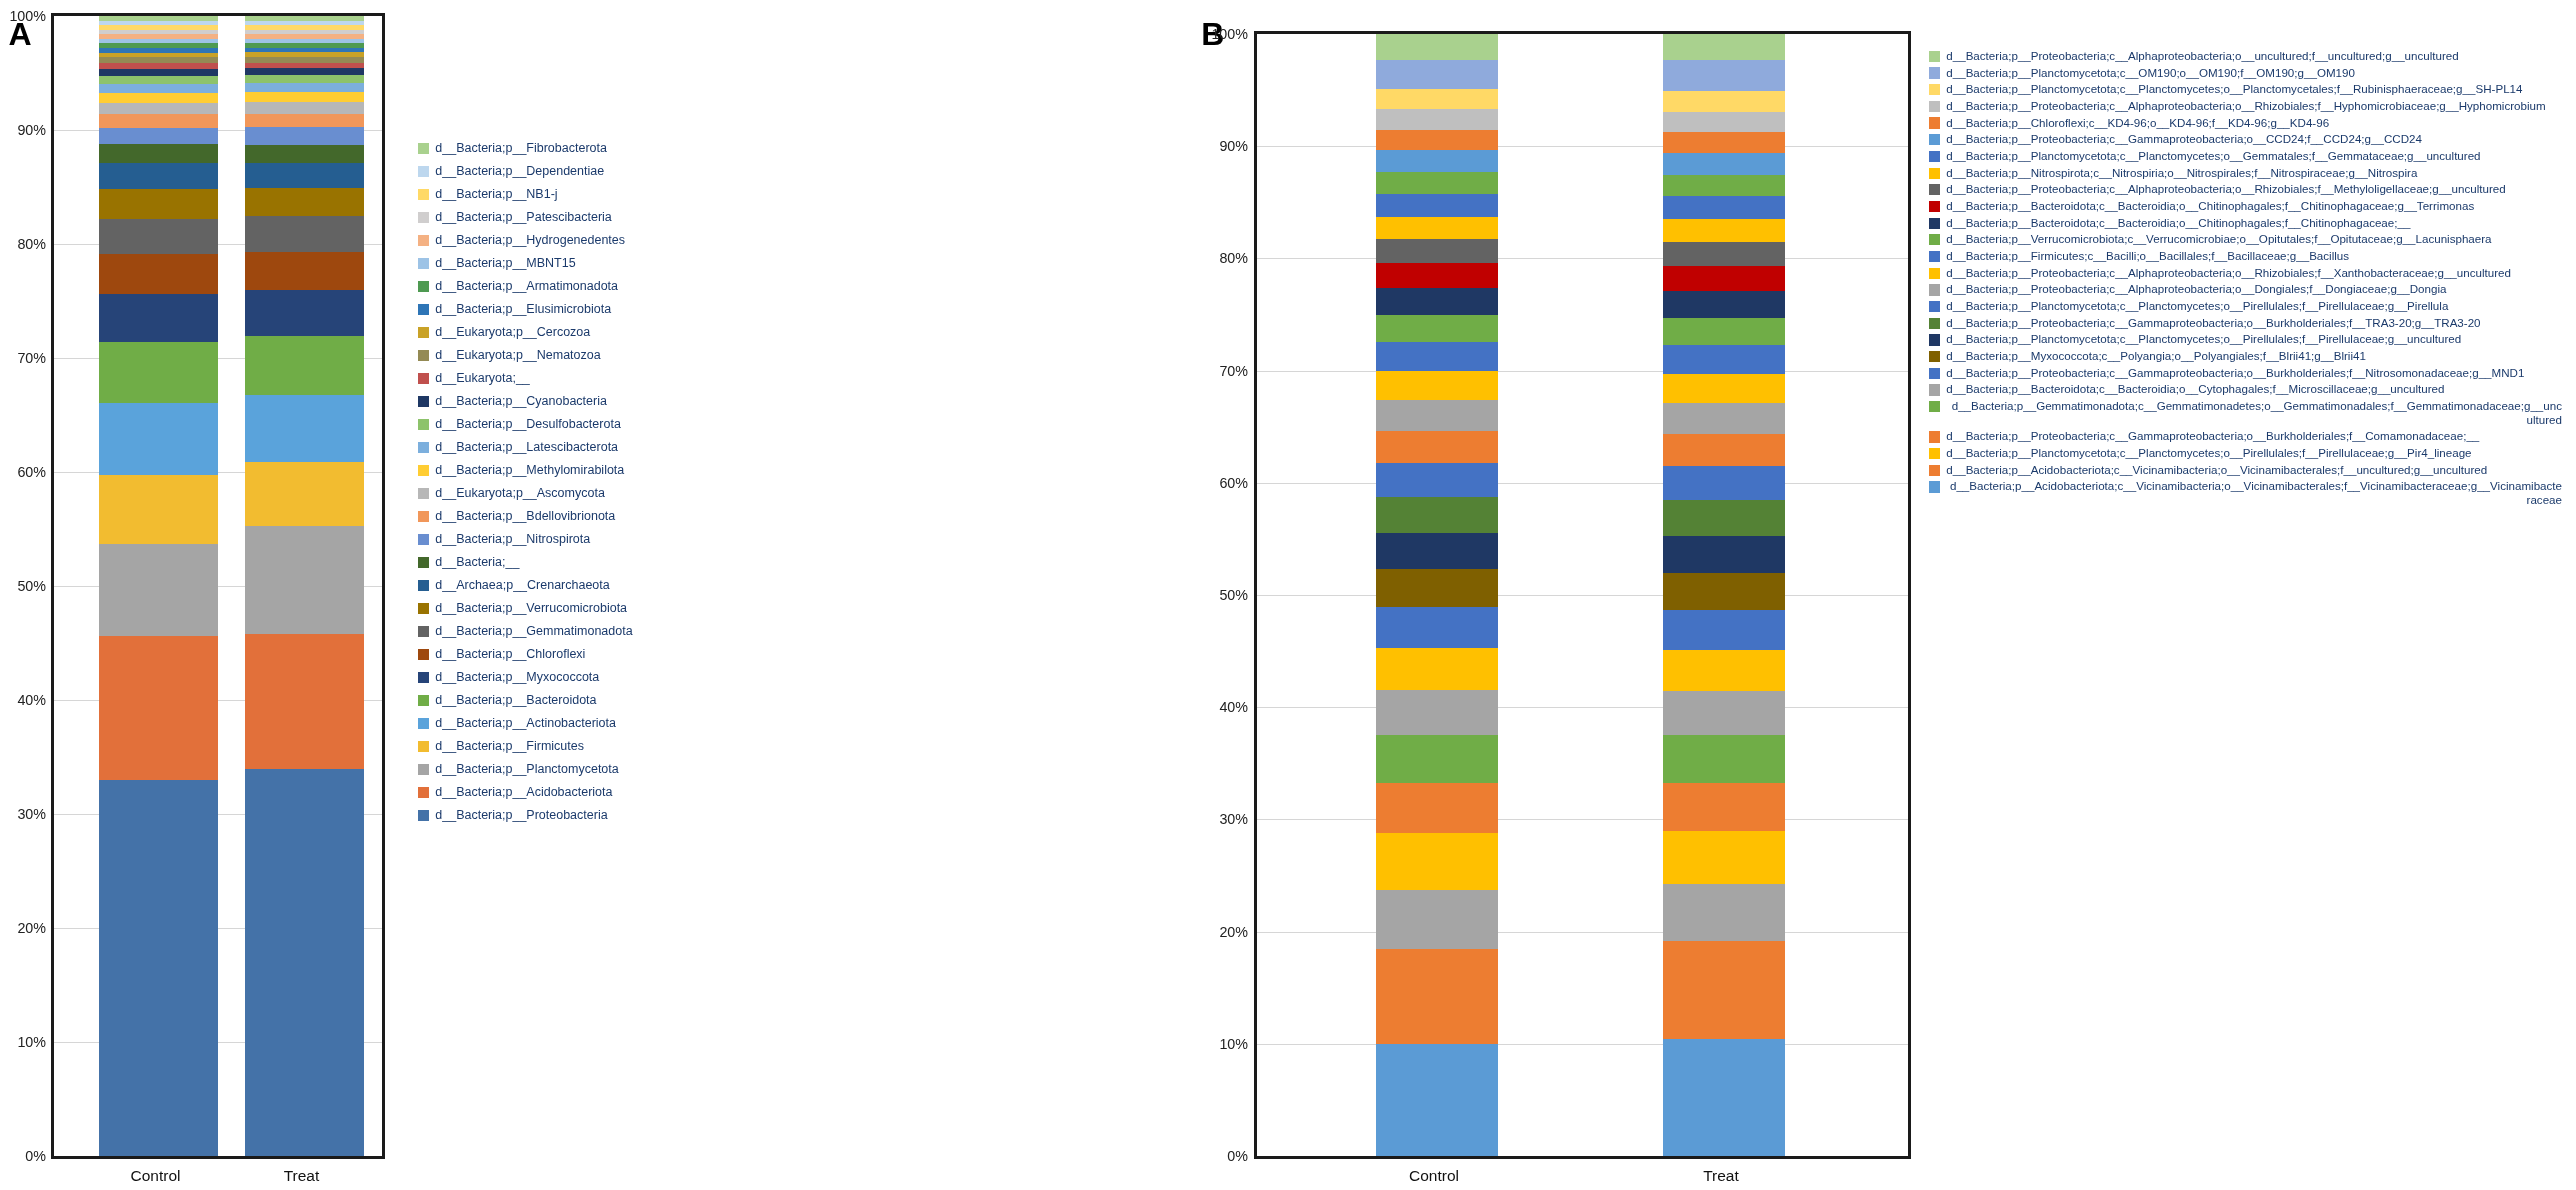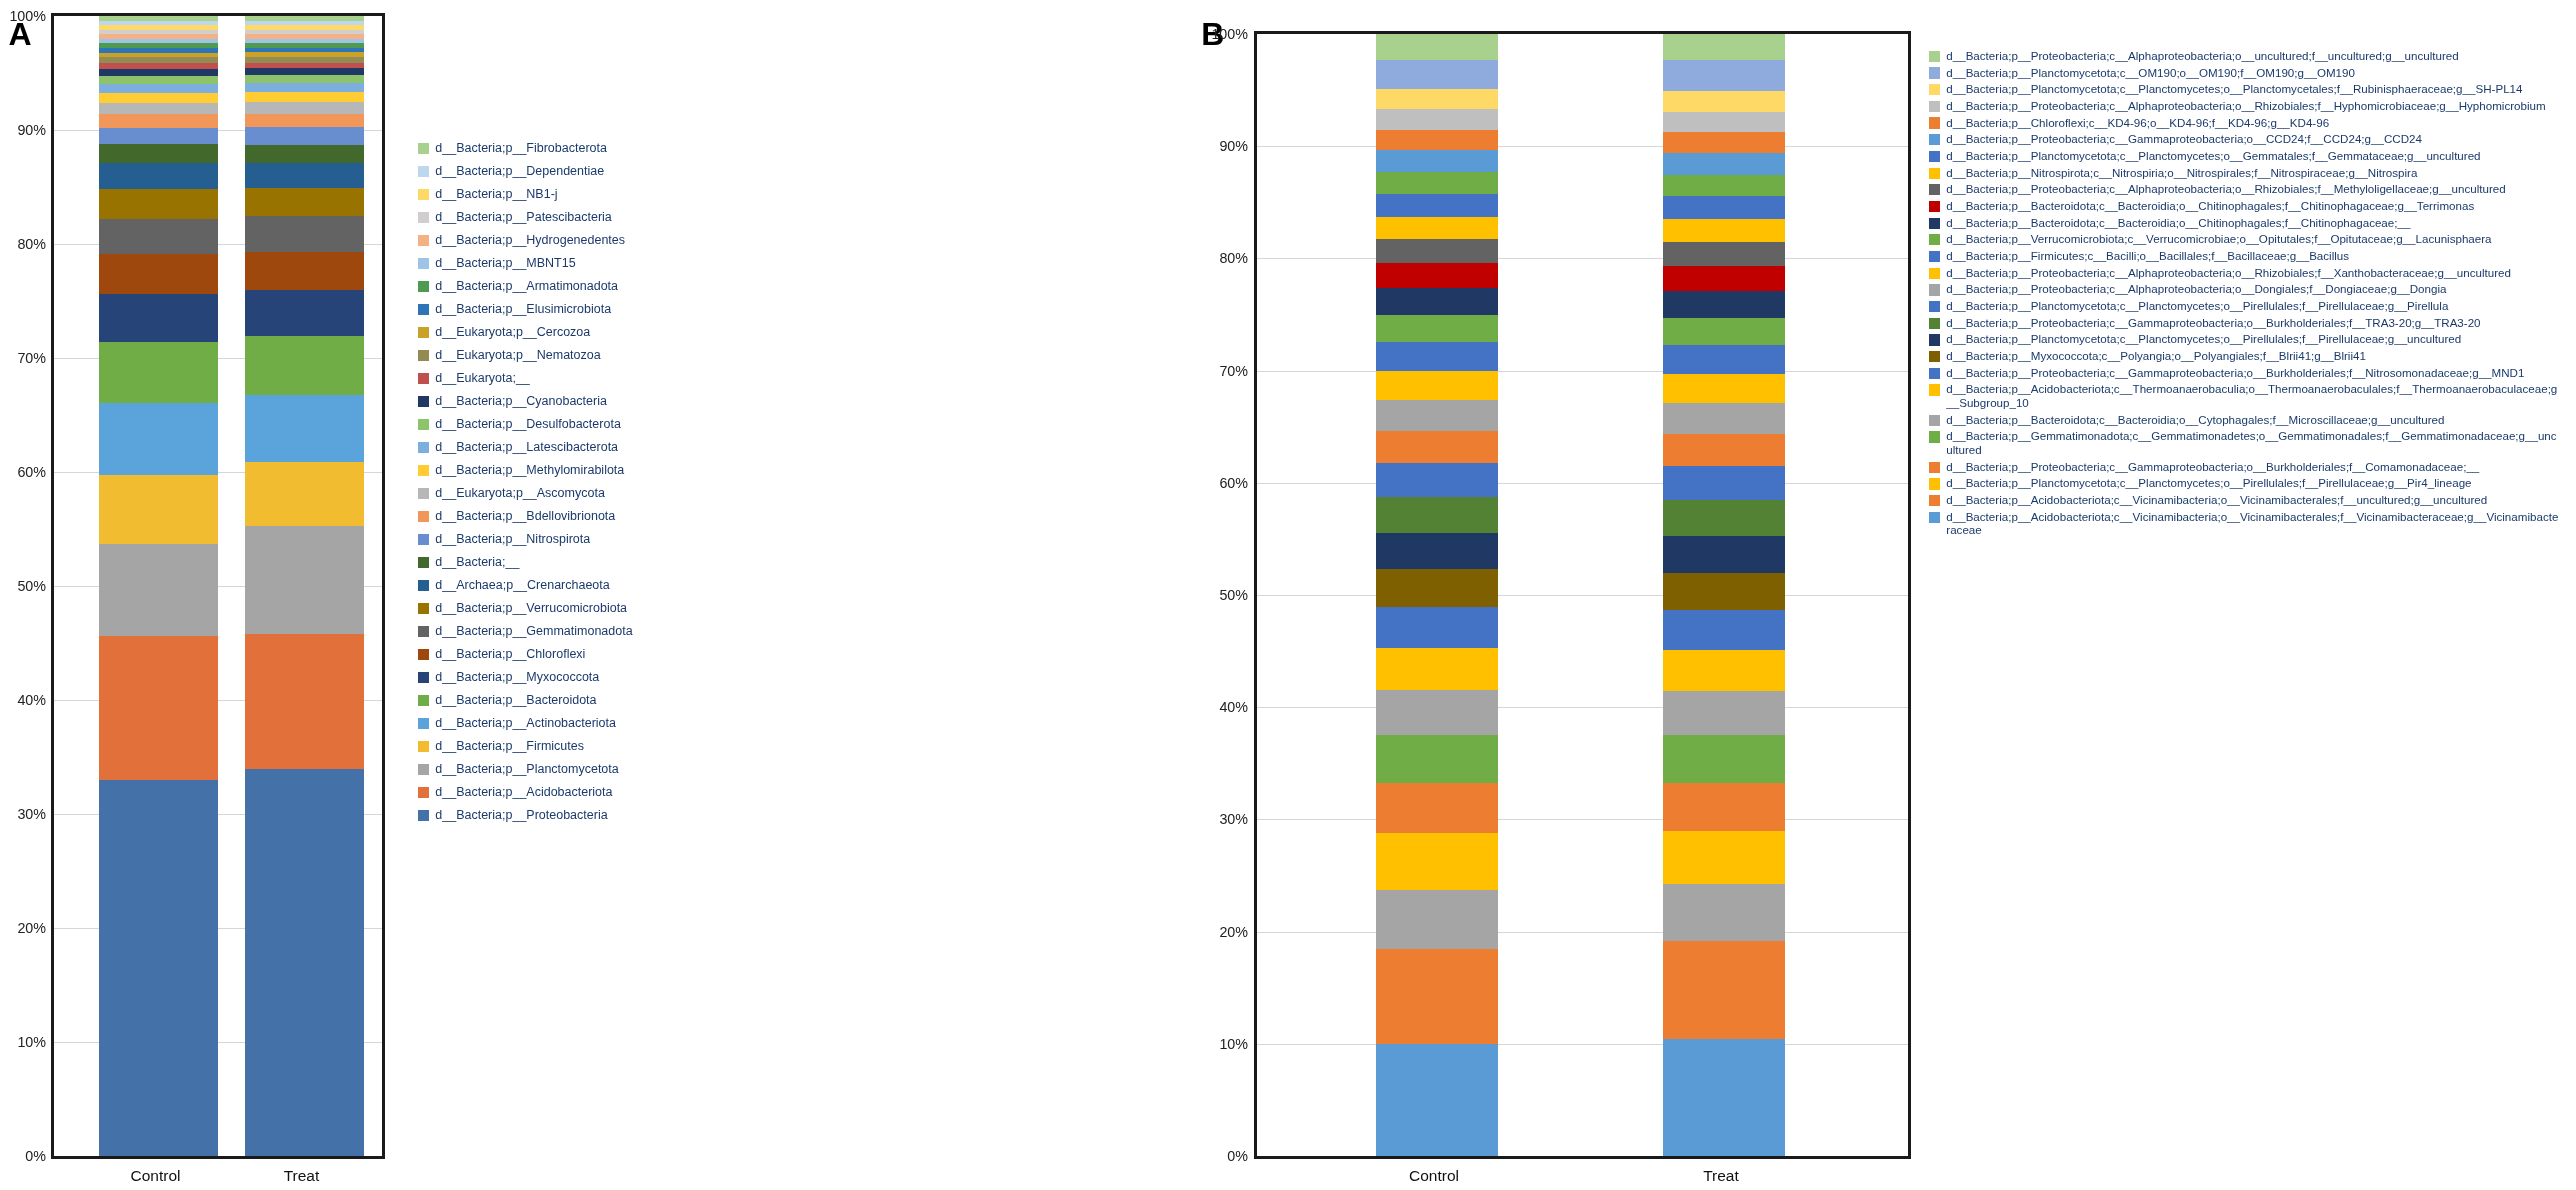--- a/index.html
+++ b/index.html
@@ -29,21 +29,21 @@
   .legend-item{display:flex;align-items:flex-start;margin-bottom:0px;}
   .swatch{flex:0 0 auto;margin-top:1.8px;margin-right:6px;}
   .legend-text{font-size:11.3px;line-height:1.18;color:#1b3a6b;word-break:break-word;}
 
   #legendA .legend-item{height:23px;align-items:center;}
   #legendA .swatch{width:11.3px;height:11.3px;margin-top:0;}
   #legendA .legend-text{font-size:12.5px;white-space:nowrap;}
 
   #legendB .swatch{width:11.3px;height:11.3px;}
   #legendB .legend-text{font-size:11.6px;}
-  #legendB .legend-item{margin-bottom:3px;}
+  #legendB .legend-item{margin-bottom:3px;text-align:right;}
 </style>
 </head>
 <body>
 
 <div class="page">
 
   <div class="panel" id="panelA">
     <div class="panel-letter" style="left:8.4px;top:15.5px;">A</div>
 
     <div class="plotbox" id="plotA" style="left:51px;top:13px;width:334px;height:1146px;">
@@ -446,24 +446,20 @@
         </div>
         <div class="legend-item">
           <span class="swatch" style="background: rgb(127, 96, 0);"></span>
           <span class="legend-text">d__Bacteria;p__Myxococcota;c__Polyangia;o__Polyangiales;f__Blrii41;g__Blrii41</span>
         </div>
         <div class="legend-item">
           <span class="swatch" style="background: rgb(68, 114, 196);"></span>
           <span class="legend-text">d__Bacteria;p__Proteobacteria;c__Gammaproteobacteria;o__Burkholderiales;f__Nitrosomonadaceae;g__MND1</span>
         </div>
         <div class="legend-item">
-          <span class="swatch" style="background: rgb(255, 192, 0);"></span>
-          <span class="legend-text">d__Bacteria;p__Acidobacteriota;c__Thermoanaerobaculia;o__Thermoanaerobaculales;f__Thermoanaerobaculaceae;g__Subgroup_10</span>
-        </div>
-        <div class="legend-item">
           <span class="swatch" style="background: rgb(165, 165, 165);"></span>
           <span class="legend-text">d__Bacteria;p__Bacteroidota;c__Bacteroidia;o__Cytophagales;f__Microscillaceae;g__uncultured</span>
         </div>
         <div class="legend-item">
           <span class="swatch" style="background: rgb(112, 173, 71);"></span>
           <span class="legend-text">d__Bacteria;p__Gemmatimonadota;c__Gemmatimonadetes;o__Gemmatimonadales;f__Gemmatimonadaceae;g__uncultured</span>
         </div>
         <div class="legend-item">
           <span class="swatch" style="background: rgb(237, 125, 49);"></span>
           <span class="legend-text">d__Bacteria;p__Proteobacteria;c__Gammaproteobacteria;o__Burkholderiales;f__Comamonadaceae;__</span>

